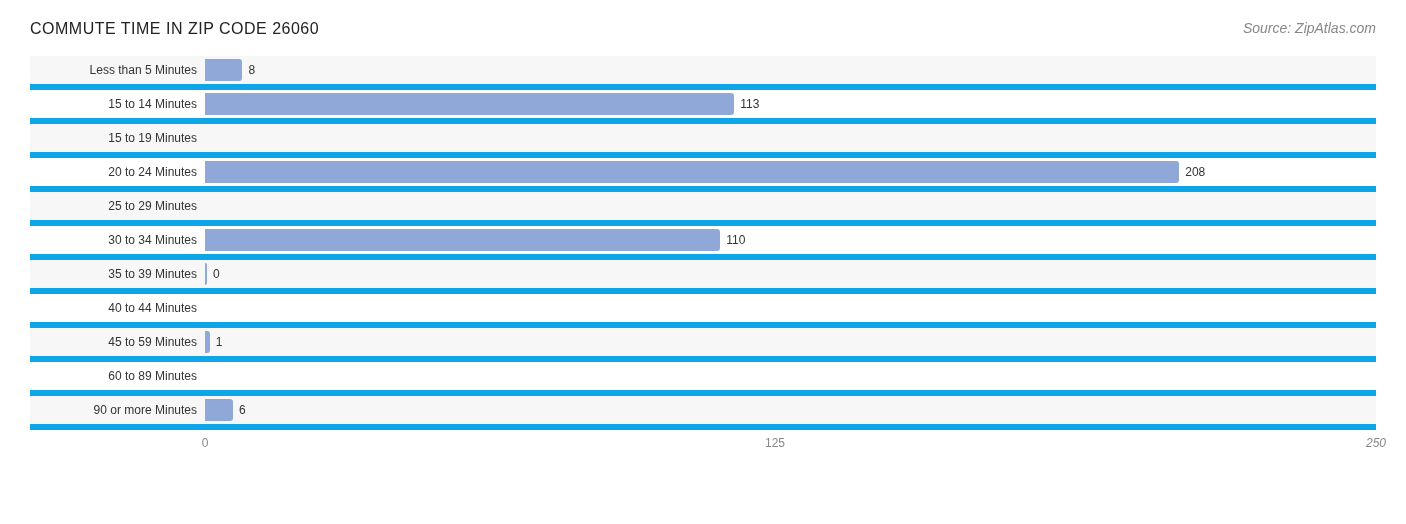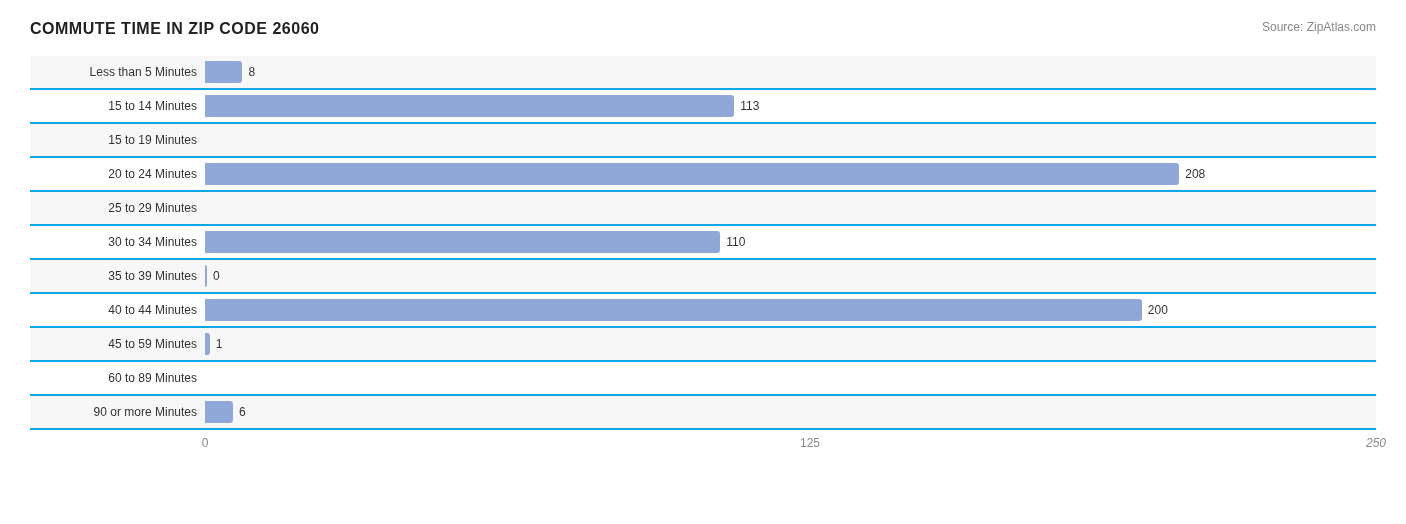--- a/index.html
+++ b/index.html
@@ -11,37 +11,38 @@
       padding: 20px 30px 40px 30px;
     }
     .header {
       display: flex;
       justify-content: space-between;
       align-items: flex-start;
       margin-bottom: 18px;
     }
     .chart-title {
       font-size: 16px;
-      font-weight: bold;
+      font-weight: normal;
       color: #222;
       letter-spacing: 0.5px;
       text-transform: uppercase;
     }
     .source {
-      font-size: 12px;
+      font-size: 14px;
       color: #888;
+      font-style: italic;
     }
     .chart-area {
       width: 100%;
     }
     .bar-row {
       display: flex;
       align-items: center;
       height: 34px;
-      border-bottom: 2px solid #0ea5e9;
+      border-bottom: 6px solid #0ea5e9;
       position: relative;
     }
     .bar-row:nth-child(odd) {
       background: #f7f7f7;
     }
     .bar-row:nth-child(even) {
       background: #fff;
     }
     .bar-label {
       width: 175px;
@@ -129,24 +130,20 @@
     </div>
     <div class="bar-row">
       <div class="bar-label">35 to 39 Minutes</div>
       <div class="bar-container">
         <div class="bar" style="width: 0px;"></div>
         <span class="bar-value">0</span>
       </div>
     </div>
     <div class="bar-row">
       <div class="bar-label">40 to 44 Minutes</div>
-      <div class="bar-container">
-        <div class="bar" style="width: 936.8px;"></div>
-        <span class="bar-value">200</span>
-      </div>
     </div>
     <div class="bar-row">
       <div class="bar-label">45 to 59 Minutes</div>
       <div class="bar-container">
         <div class="bar" style="width: 4.684px;"></div>
         <span class="bar-value">1</span>
       </div>
     </div>
     <div class="bar-row">
       <div class="bar-label">60 to 89 Minutes</div>
@@ -155,15 +152,15 @@
       <div class="bar-label">90 or more Minutes</div>
       <div class="bar-container">
         <div class="bar" style="width: 28.104px;"></div>
         <span class="bar-value">6</span>
       </div>
     </div>
   </div>
 
 <div class="x-axis" id="x-axis">
 <span class="x-tick" style="left: 0px;">0</span>
-    <span class="x-tick" style="left: 605px;">125</span>
+    <span class="x-tick" style="left: 570px;">125</span>
     <span class="x-tick" style="left: 1171px; font-style: italic;">250</span>
   </div>
 
 </body></html>

